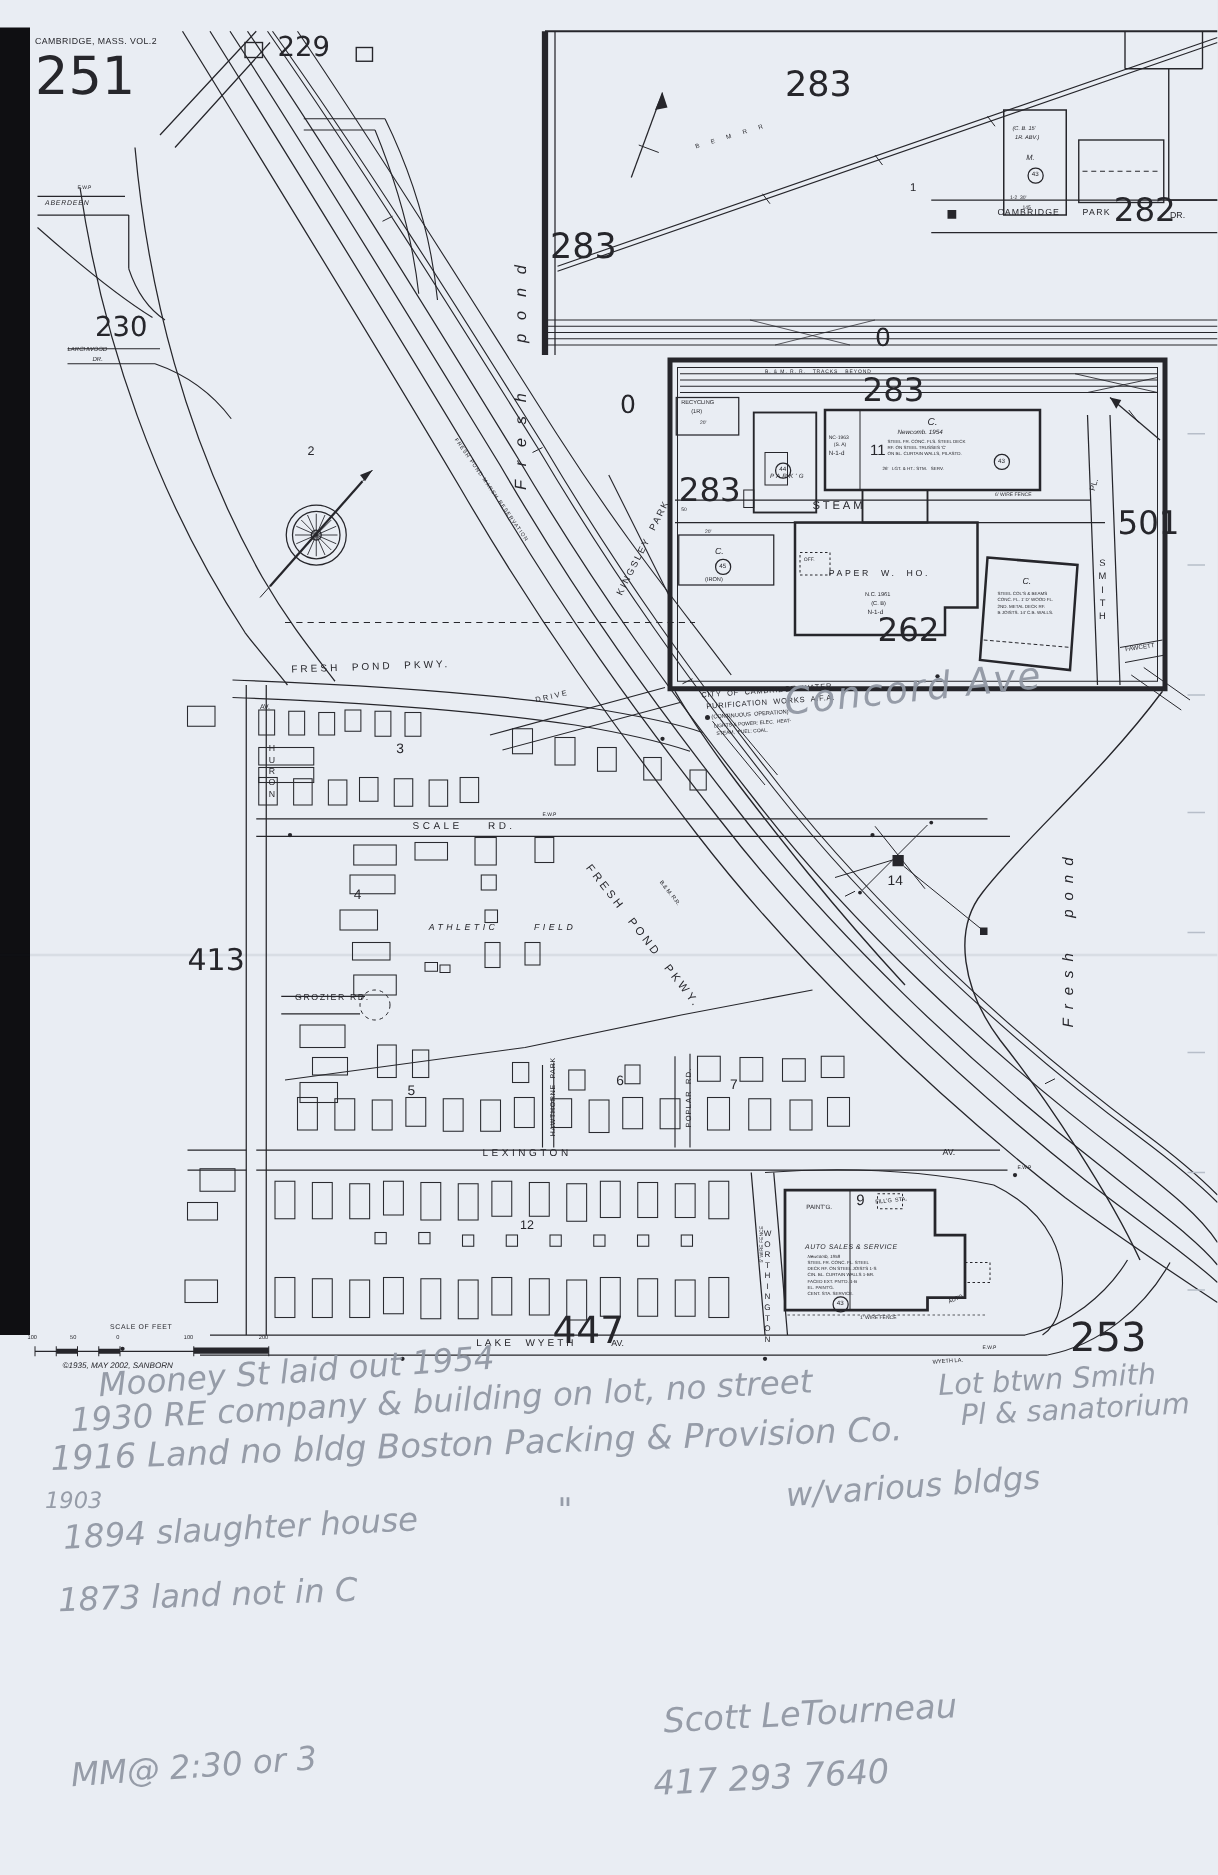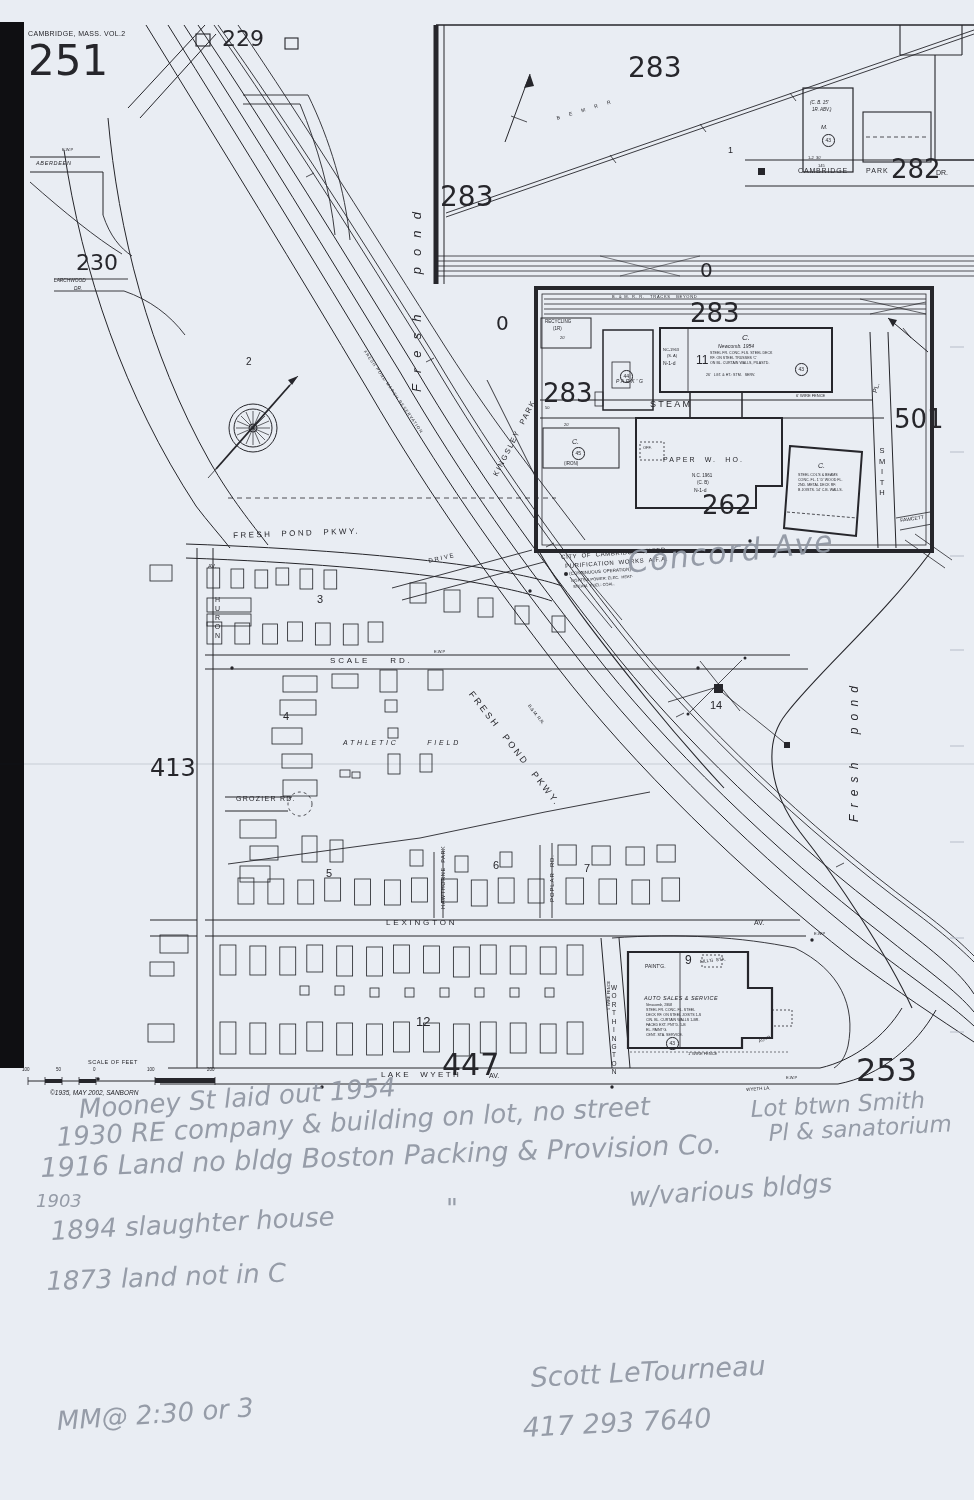--- a/index.html
+++ b/index.html
@@ -326,21 +326,21 @@
       <div class="lb" style="left: 728px; top: 146px; font-size: 9px;">1</div>
       <div class="lb" style="left: 246px; top: 357px; font-size: 10px;">2</div>
       <div class="lb" style="left: 317px; top: 594px; font-size: 11px;">3</div>
       <div class="lb" style="left: 283px; top: 711px; font-size: 11px;">4</div>
       <div class="lb" style="left: 326px; top: 868px; font-size: 11px;">5</div>
       <div class="lb" style="left: 493px; top: 860px; font-size: 11px;">6</div>
       <div class="lb" style="left: 584px; top: 863px; font-size: 11px;">7</div>
       <div class="lb" style="left: 685px; top: 954px; font-size: 12px;">9</div>
       <div class="lb" style="left: 710px; top: 700px; font-size: 11px;">14</div>
       <div class="lb" style="left: 696px; top: 354px; font-size: 12px;">11</div>
-      <div class="lb" style="left: 416px; top: 976px; font-size: 13px; margin-top: 39px;">12</div>
+      <div class="lb" style="left: 416px; top: 976px; font-size: 10px;">12</div>
       <div class="lb" style="left: 36px; top: 161px; font-size: 5.5px; letter-spacing: 0.12em; font-style: italic;">ABERDEEN</div>
       <div class="lb" style="left: 54px; top: 279px; font-size: 4.8px; font-style: italic;">LARCHWOOD</div>
       <div class="lb" style="left: 74px; top: 287px; font-size: 4.8px; font-style: italic;">DR.</div>
       <div class="lb" style="left: 233px; top: 532px; font-size: 8px; letter-spacing: 0.3em; transform: rotate(-2deg);">FRESH  POND  PKWY.</div>
       <div class="lb" style="left: 428px; top: 558px; font-size: 6px; letter-spacing: 0.3em; transform: rotate(-13deg);">DRIVE</div>
       <div class="lb" style="left: 208px; top: 564px; font-size: 5.5px;">AV.</div>
       <div class="lb stack" style="left: 214px; top: 596px; font-size: 7px; letter-spacing: 0.3em;">HURON</div>
       <div class="lb" style="left: 330px; top: 657px; font-size: 8px; letter-spacing: 0.35em;">SCALE    RD.</div>
       <div class="lb" style="left: 236px; top: 795px; font-size: 7px; letter-spacing: 0.18em;">GROZIER RD.</div>
       <div class="lb" style="left: 386px; top: 919px; font-size: 8px; letter-spacing: 0.35em;">LEXINGTON</div>

